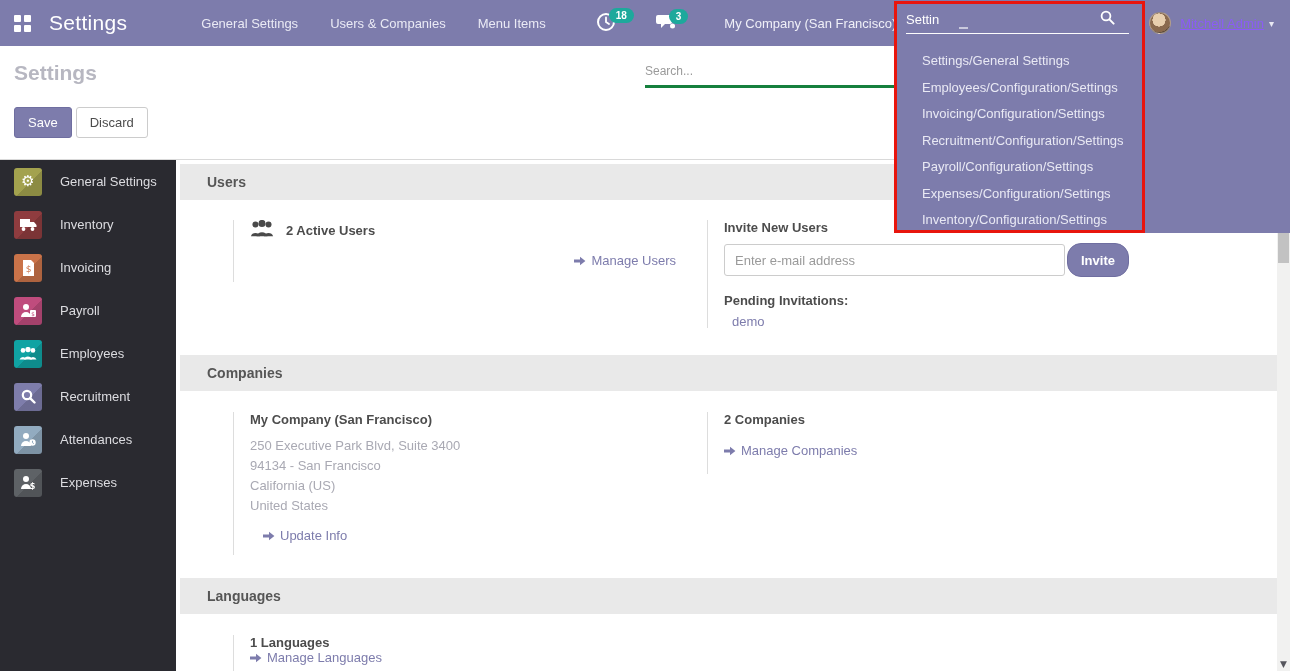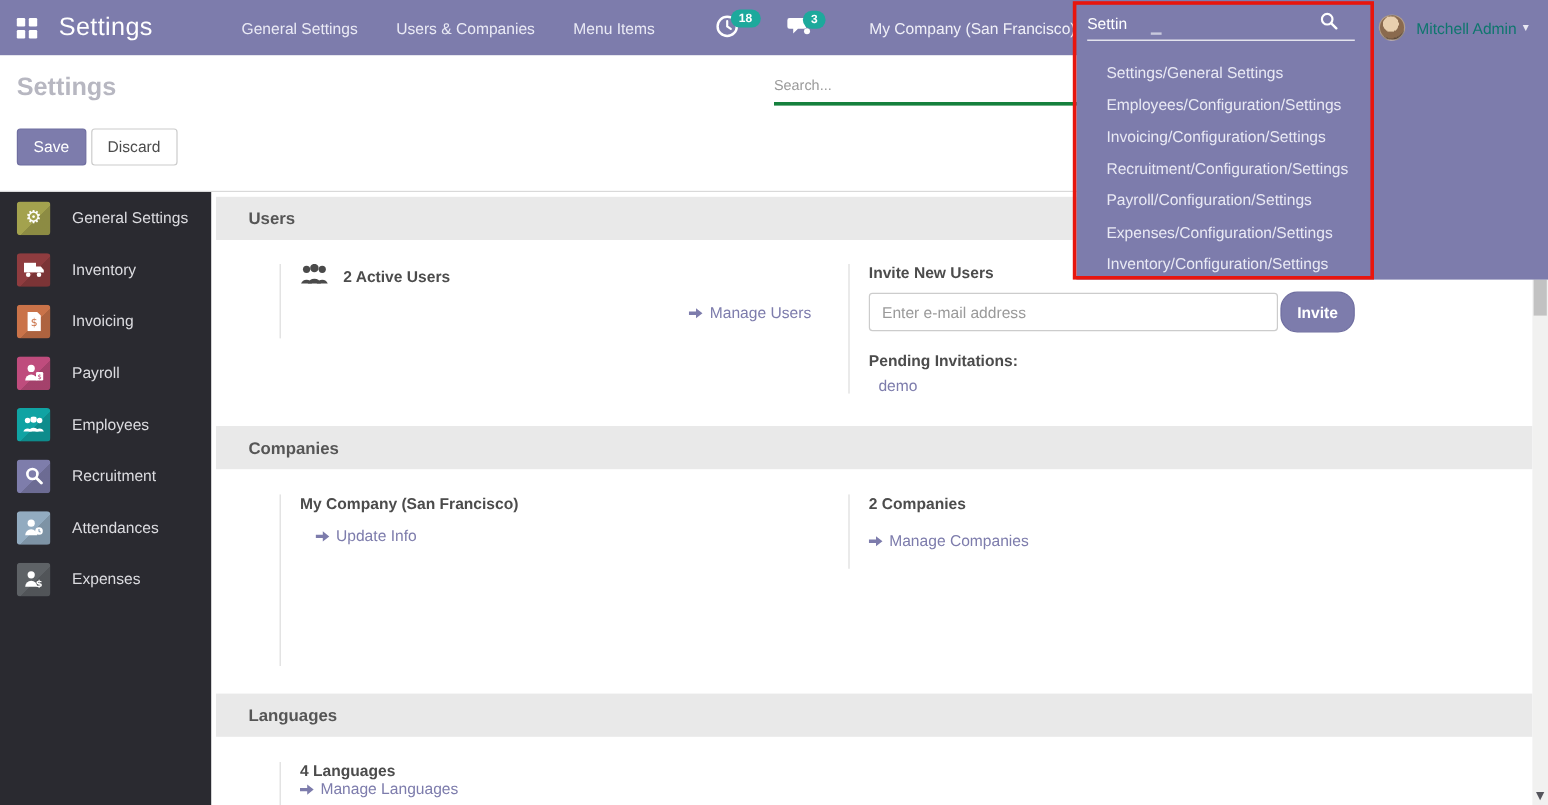--- a/index.html
+++ b/index.html
@@ -22,21 +22,21 @@
            border-radius:9px; padding:2px 7px; margin-left:-7px; margin-top:-4px; }
   .company-switch { color:#f0f0f8; margin-left:14px; cursor:pointer; white-space:nowrap; }
   .caret { font-size:10px; color:#e8e8f2; margin-left:5px; }
 
   
   .user-menu { position:absolute; right:0; top:0; height:46px; z-index:60;
                display:flex; align-items:center; padding-right:16px; cursor:pointer; }
   .avatar { width:22px; height:22px; border-radius:50%; margin-right:9px;
             background:radial-gradient(circle at 45% 35%, #e8cfae 0 38%, #8a6a4e 39% 70%, #5d4a3a 71%);
             border:1px solid rgba(255,255,255,.35); }
-  .user-name { color:#0f766e; }
+  .user-name { color:#8b5cf6;text-decoration:underline; }
 
   
   .control-panel { position:absolute; left:0; top:46px; width:1290px; height:114px;
                    background:#fff; border-bottom:1px solid #d9d9d9; }
   .page-title { position:absolute; left:14px; top:15px; font-size:21px; font-weight:bold; color:#b7b7c1; }
   .btn-row { position:absolute; left:14px; top:61px; display:flex; gap:4px; }
   .btn { font-size:13px; padding:7px 13px; border-radius:3px; cursor:pointer; border:1px solid transparent; }
   .btn-primary { background:#7d7cac; border-color:#6f6ea0; color:#fff; }
   .btn-default { background:#fff; border-color:#ccc; color:#4c4c4c; }
   .cp-search { position:absolute; left:645px; top:14px; width:490px; }
@@ -271,20 +271,26 @@
         <div style="margin-top:6px; padding-left:8px;">
           <a class="link">demo</a>
         </div>
       </div>
     </div>
 
     <div class="sec-header" style="margin-top:23px;">Companies</div>
     <div class="sec-row" style="margin-top:21px; min-height:143px;">
       <div class="sbox left" style="height:143px;">
         <div class="bold-label">My Company (San Francisco)</div>
+        <div class="muted" style="margin-top:9px;">
+          <div>250 Executive Park Blvd, Suite 3400</div>
+          <div>94134 - San Francisco</div>
+          <div>California (US)</div>
+          <div>United States</div>
+        </div>
         <div style="margin-top:12px; padding-left:13px;">
           <a class="link">
             <svg width="12" height="10" viewBox="0 0 12 10">
                 <path d="M0 3.6 h6 V0.8 l5.4 4.2 -5.4 4.2 V6.4 H0z" fill="#7d7cac"></path>
               </svg>
             <span>Update Info</span>
           </a>
         </div>
       </div>
       <div class="sbox right" style="height:62px;">
@@ -296,21 +302,21 @@
               </svg>
             <span>Manage Companies</span>
           </a>
         </div>
       </div>
     </div>
 
     <div class="sec-header" style="margin-top:23px;">Languages</div>
     <div class="sec-row" style="margin-top:21px;">
       <div class="sbox left" style="height:66px;">
-        <div class="bold-label">4 Languages</div>
+        <div class="bold-label">1 Languages</div>
         <div style="">
           <a class="link">
             <svg width="12" height="10" viewBox="0 0 12 10">
                 <path d="M0 3.6 h6 V0.8 l5.4 4.2 -5.4 4.2 V6.4 H0z" fill="#7d7cac"></path>
               </svg>
             <span>Manage Languages</span>
           </a>
         </div>
       </div>
     </div>

